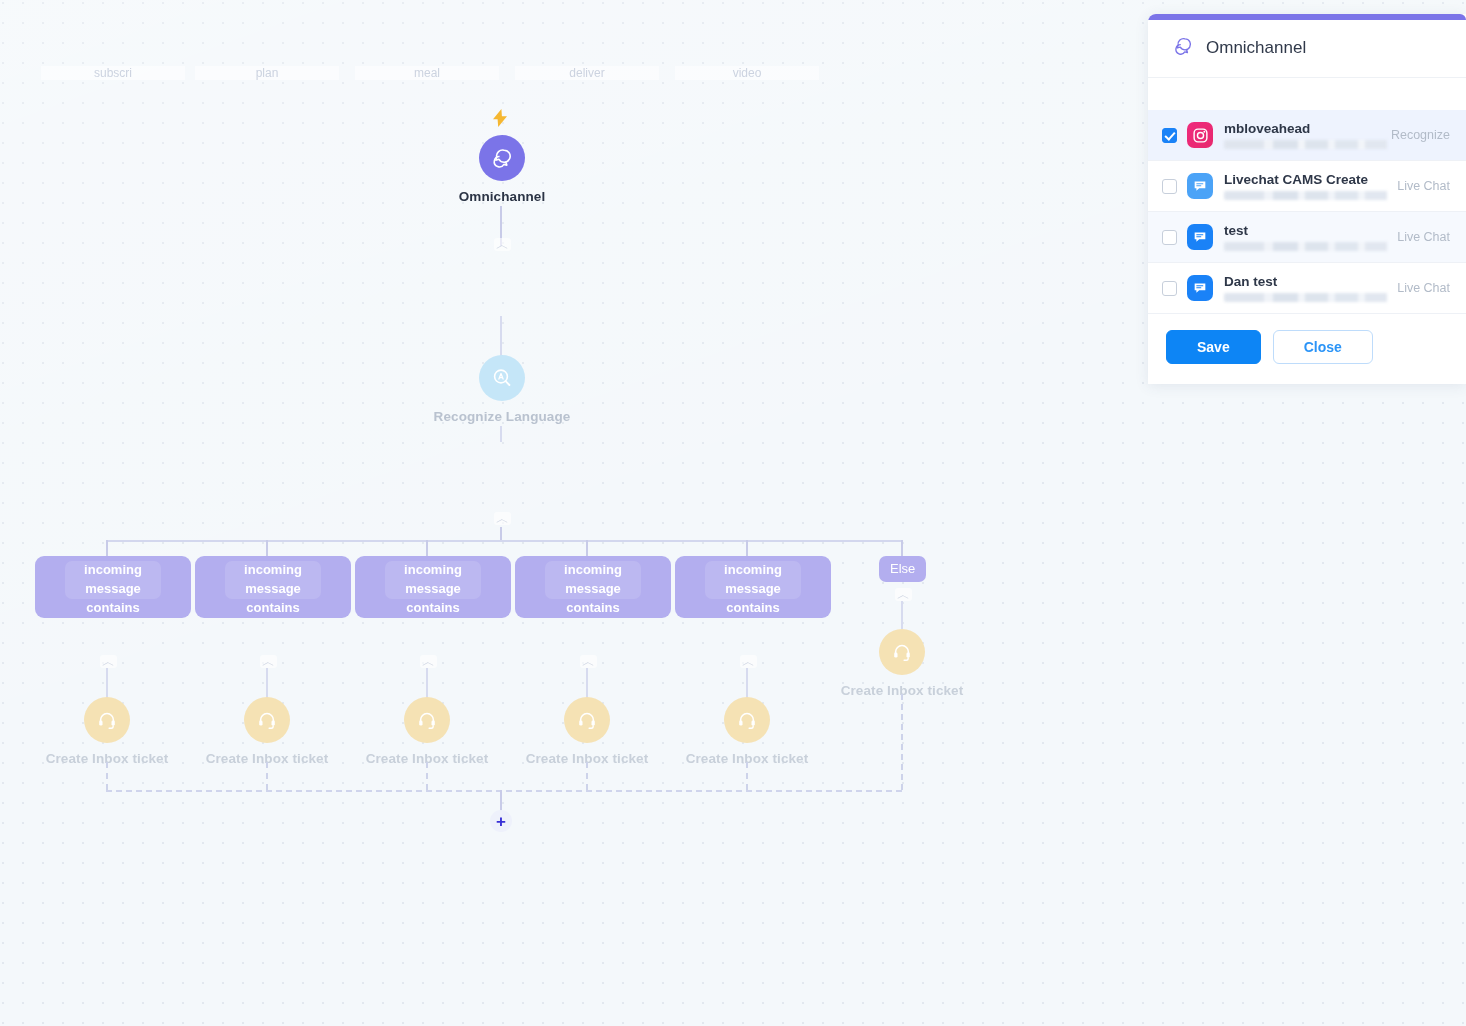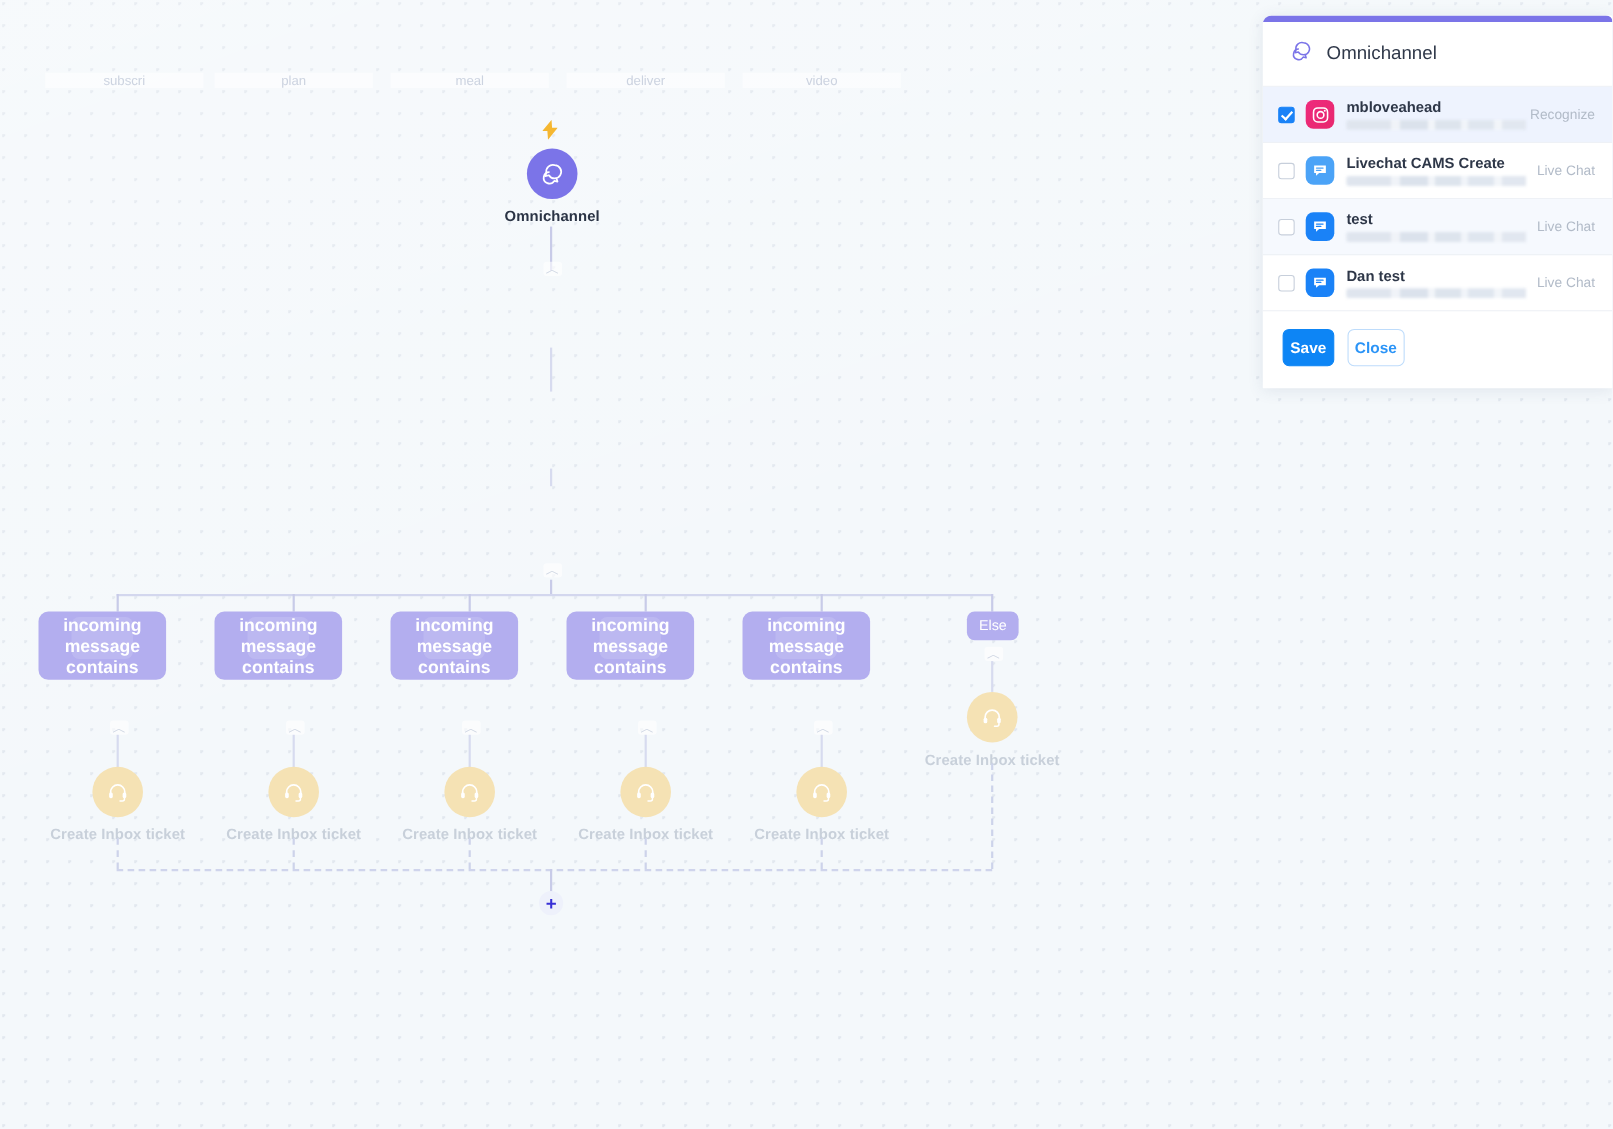--- a/index.html
+++ b/index.html
@@ -72,25 +72,25 @@
   .dline-h { position: absolute; height: 0; border-top: 2px dashed #cfd4ec; }
 
   .caret {
     position: absolute; color: #ced5e2; font-size: 13px; line-height: 1;
     background: rgba(255,255,255,.6); border-radius: 3px; padding: 0 2px;
   }
 
   
   .cond-card {
     position: absolute;
-    width: 116px; height: 62px;
+    width: 156px; height: 62px;
     border-radius: 9px;
     background: #b3aeef;
     color: #ffffff;
-    font-size: 16px; font-weight: 700;
+    font-size: 13px; font-weight: 700;
     line-height: 19px;
     text-align: center;
     padding-top: 4px;
     overflow: hidden;
   }
   .cond-inner {
     position:absolute; left:30px; right:30px; top:5px; height: 38px;
     background: rgba(255,255,255,.13);
     border-radius: 7px;
   }
@@ -135,21 +135,21 @@
     border-bottom: 1px solid #eef1f5;
   }
   .panel-title { font-size: 17px; color: #30394a; font-weight: 400; }
 
   .chan-row {
     display: flex; align-items: center;
     padding: 11px 16px 11px 14px;
     border-bottom: 1px solid #eef1f6;
     min-height: 51px;
   }
-  .chan-row.sel { background: #eef3fe; }
+  .chan-row.sel { background: #eef3fe; margin-top: 32px; }
   .chan-row.alt { background: #f6f9fe; }
   .chk {
     width: 15px; height: 15px; border-radius: 3px;
     border: 1px solid #c7cfdb; background: #fff;
     flex: 0 0 auto; margin-right: 10px; cursor: pointer;
     position: relative;
   }
   .chk.on { background: #1a82f7; border-color: #1a82f7; }
   .chk.on:after {
     content: "";
@@ -178,21 +178,21 @@
       #dde4ed 48% 62%, #f1f4f9 62% 66%, #dfe6ef 66% 80%, #f2f5f9 80% 84%,
       #e1e7f0 84% 97%, transparent 97%);
     filter: blur(1.6px);
     width: 168px;
   }
   .chan-type { font-size: 12.5px; color: #b2bbc8; margin-left: 10px; flex: 0 0 auto; }
 
   .panel-actions { display: flex; gap: 12px; padding: 16px 18px 20px 18px; }
   .btn {
     font-size: 14px; font-weight: 700;
-    border-radius: 6px; padding: 9px 6px;
+    border-radius: 6px; padding: 9px 30px;
     cursor: pointer; line-height: 1;
   }
   .btn-primary { background: #0d85f5; color: #fff; border: 1px solid #0d85f5; }
   .btn-ghost { background: #fff; color: #2b94f7; border: 1px solid #bedcfb; }
 </style>
 </head>
 <body>
 
 <div id="app">
   <div id="canvas-wash"></div>
@@ -214,20 +214,30 @@
       </div>
       <div class="node-label lbl-dark">Omnichannel</div>
     </div>
 
     <div class="vline" style="left:500px; top:206px; height:40px;"></div>
     <div class="caret" style="left:494px; top:238px;">︿</div>
 
 
     <div class="vline-faint" style="left:500px; top:316px; height:40px;"></div>
 
+    <div class="node" style="left:402px; top:355px; width:200px;">
+      <div class="node-circle c-blue-light">
+        <svg width="24" height="24" viewBox="0 0 24 24" aria-hidden="true">
+          <circle cx="11" cy="10.5" r="6.4" fill="none" stroke="#fff" stroke-width="1.6"></circle>
+          <path d="M15.6 15.2 19.4 19" stroke="#fff" stroke-width="1.9" stroke-linecap="round"></path>
+          <path d="M8.9 13.1 11 7.6l2.1 5.5M9.6 11.6h2.9" fill="none" stroke="#fff" stroke-width="1.3" stroke-linecap="round" stroke-linejoin="round"></path>
+        </svg>
+      </div>
+      <div class="node-label lbl-muted">Recognize Language</div>
+    </div>
 
     <div class="vline-faint" style="left:500px; top:426px; height:16px;"></div>
 
 
     <div class="caret" style="left:494px; top:512px;">︿</div>
 
     <div class="vline" style="left:500px; top:527px; height:14px;"></div>
 
     <div class="hline" style="left:106px; top:540px; width:796px;"></div>
 

